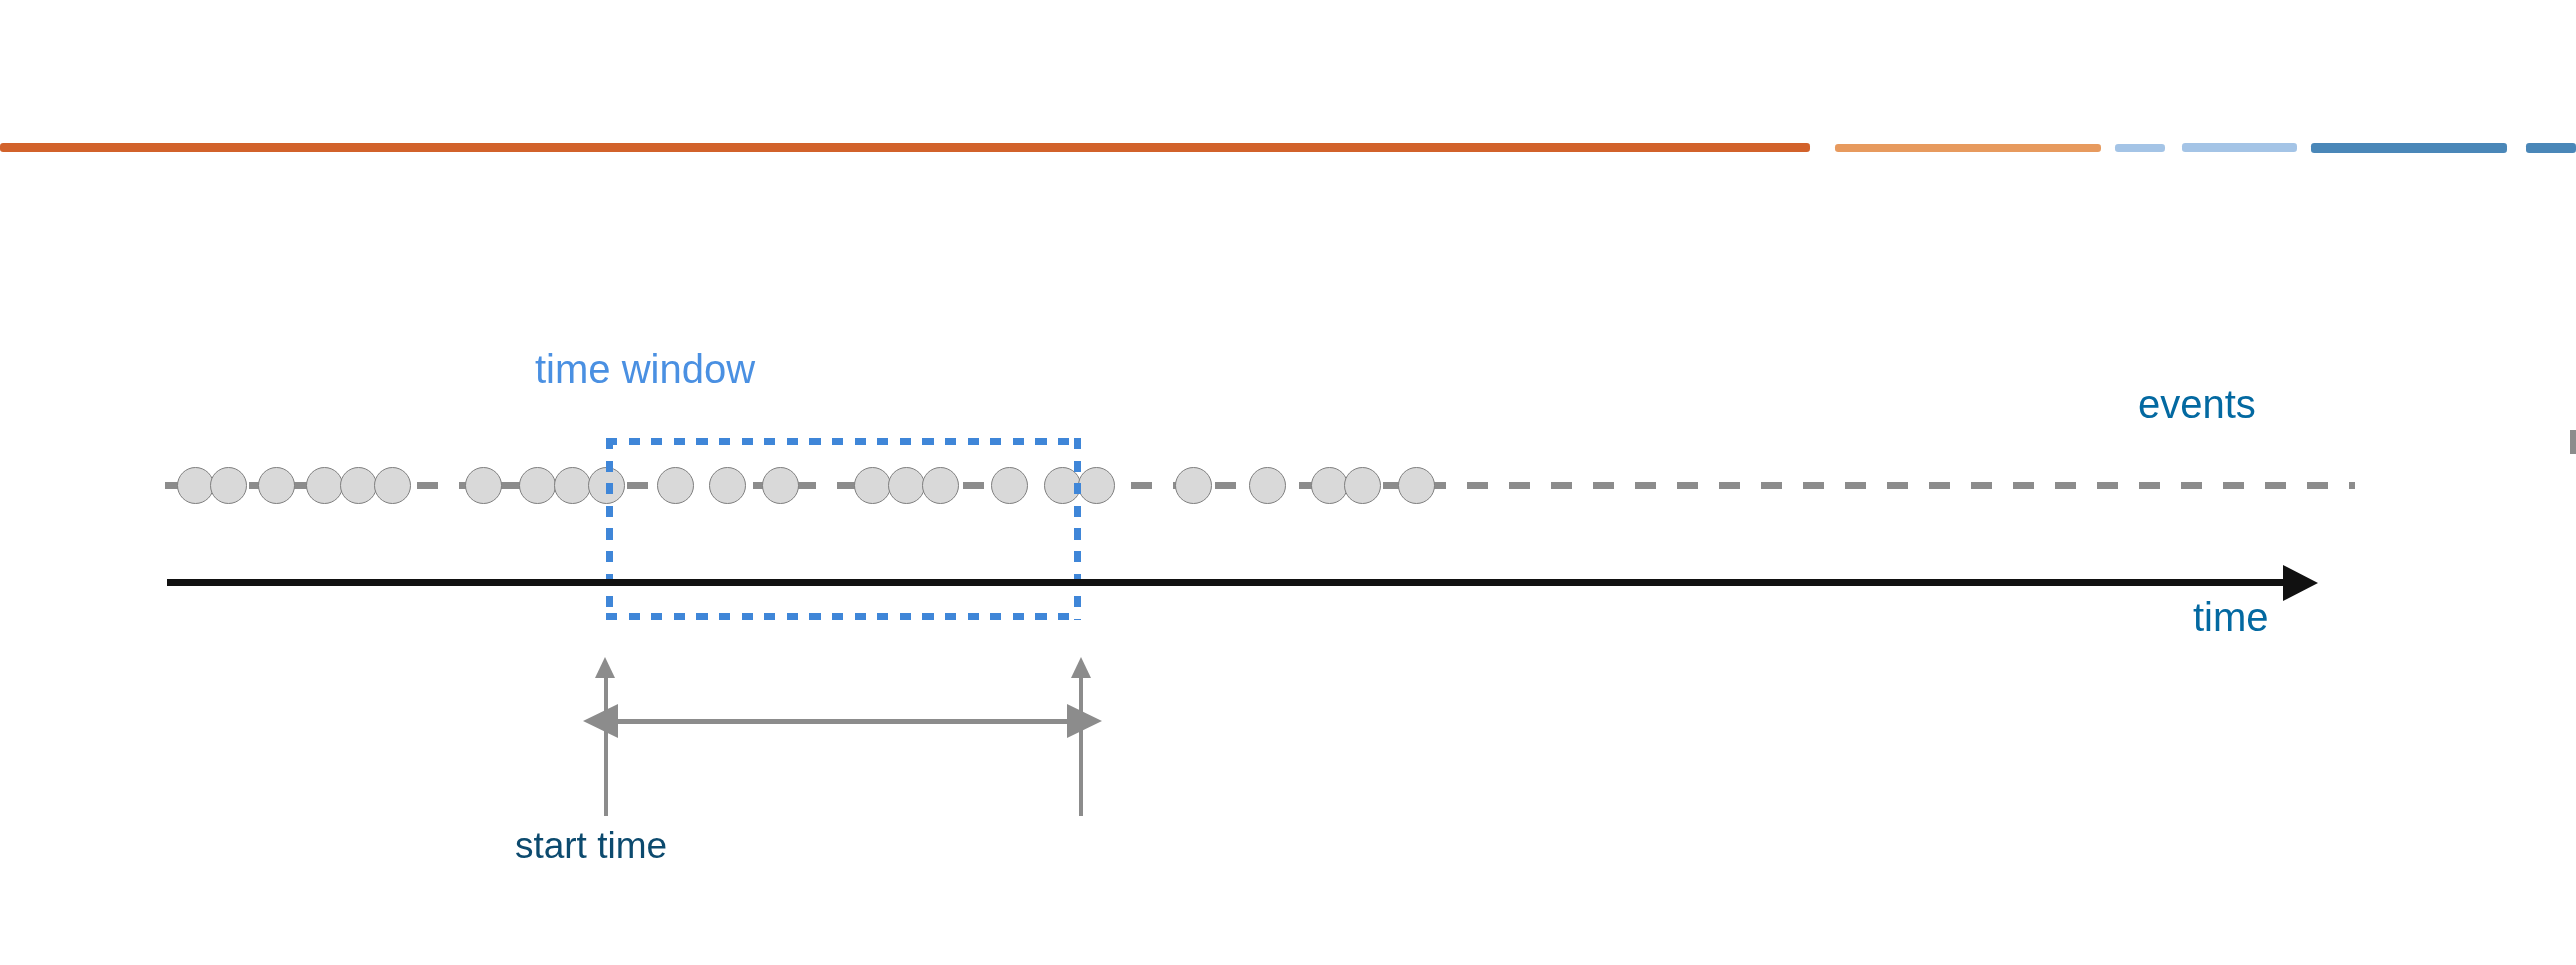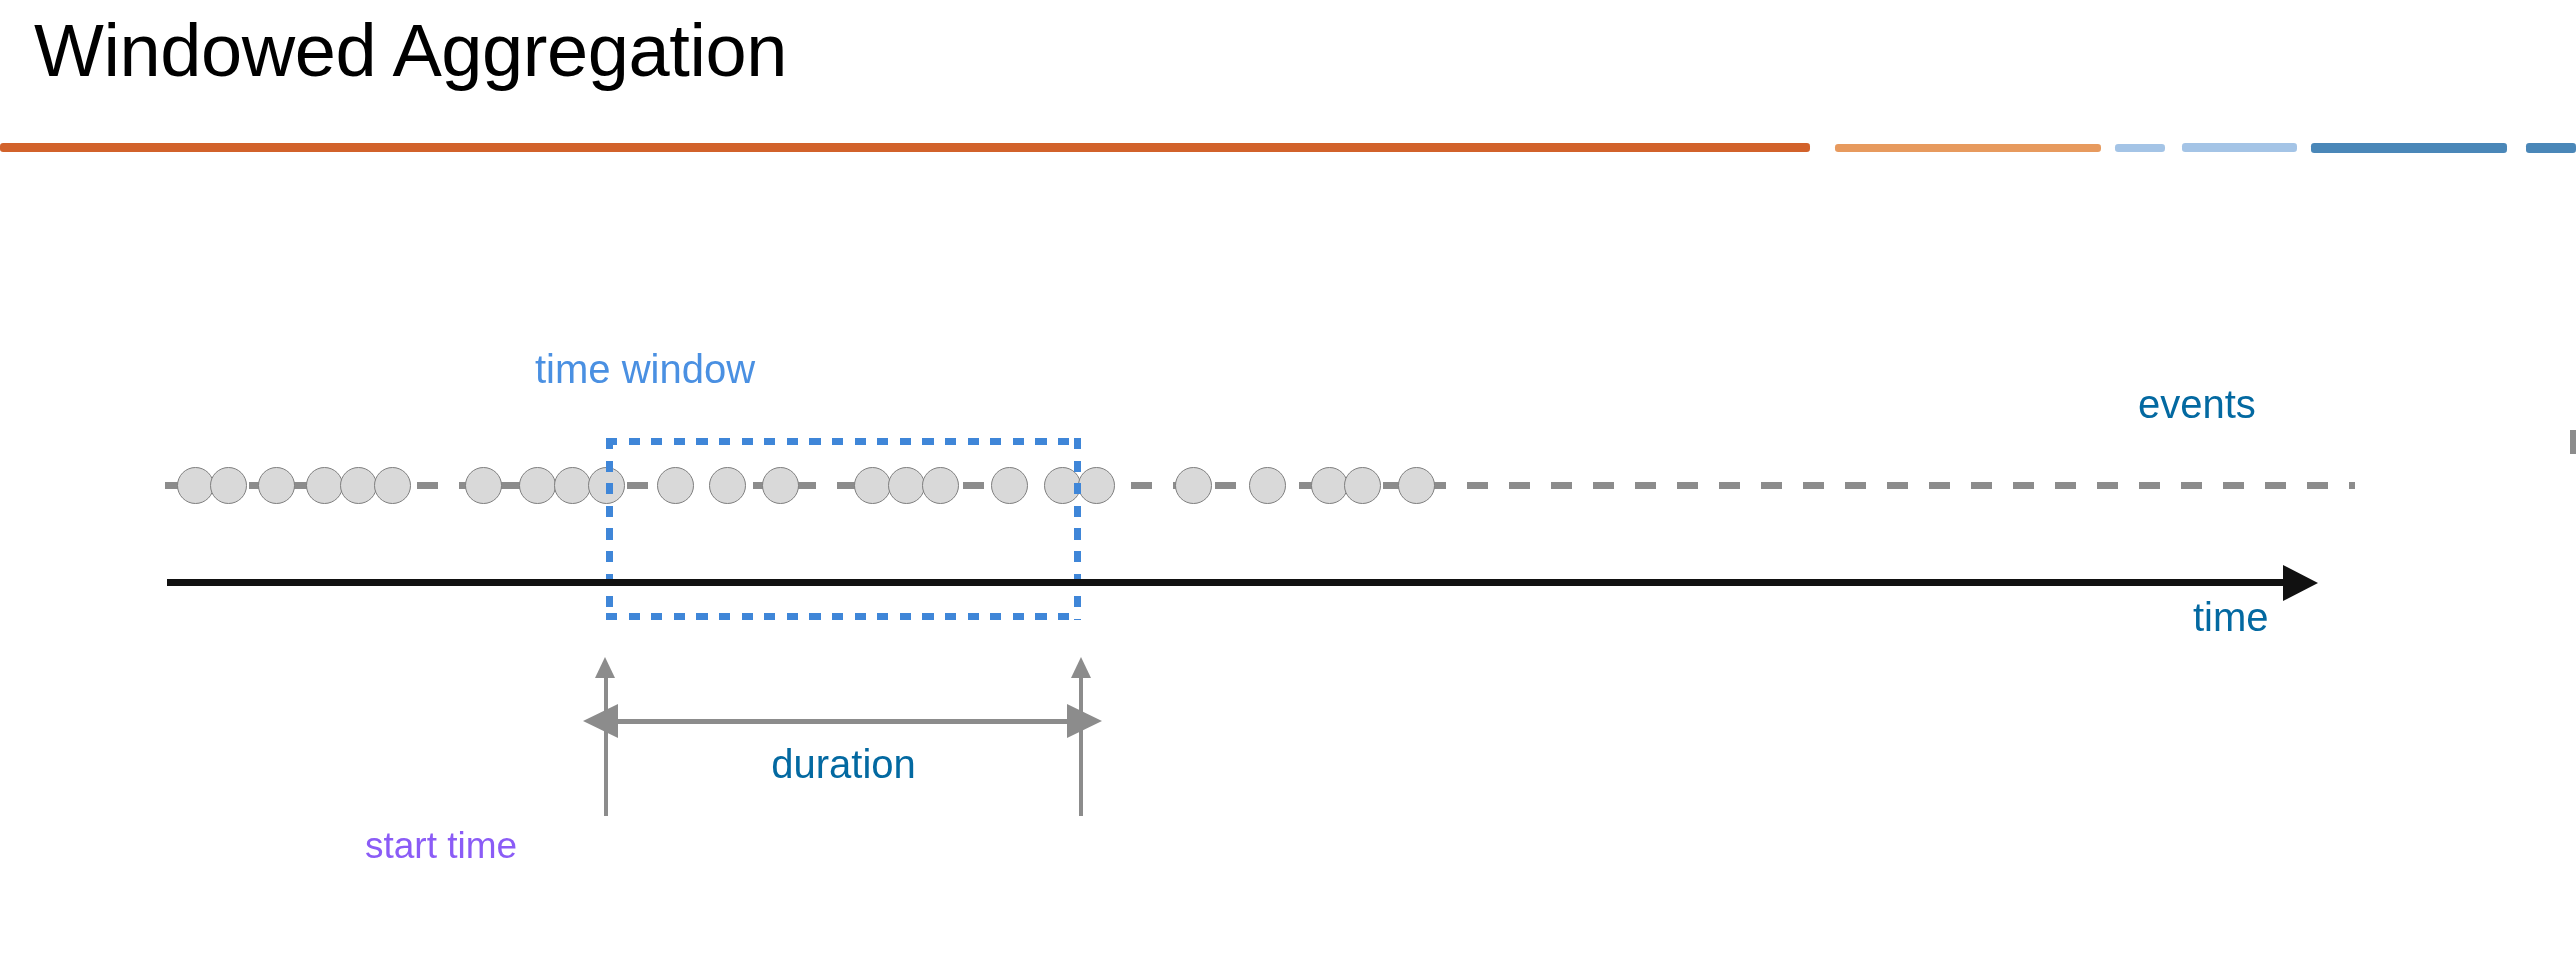--- a/index.html
+++ b/index.html
@@ -137,24 +137,25 @@
   }
   #label-duration {
     left: 682px;
     top: 742px;
     width: 323px;
     text-align: center;
   }
   .endpoint-label {
     position: absolute;
     width: 452px;
+    text-align: center;
     font-family: "Liberation Sans", sans-serif;
     font-size: 37px;
     line-height: 1.12;
-    color: #8b5cf6;
+    color: #0c4a6e;
     font-stretch: condensed;
   }
   #label-start { left: 365px; top: 825px; }
   #label-end   { left: 849px; top: 825px; }
 
   
   .tick-stem {
     position: absolute;
     width: 4px;
     background: #8c8c8c;
@@ -194,21 +195,20 @@
     width: 5.6px;
     height: 24px;
     background: #8c8c8c;
   }
 </style>
 </head>
 <body>
 
 <div id="slide">
 
-  <div id="slide-title">Windowed Aggregation</div>
 
   <div id="rule-container">
       <div class="rule-seg" style="left: 0px; top: 143px; width: 1810px; height: 9px; background: rgb(210, 98, 43);"></div>
       <div class="rule-seg" style="left: 1835px; top: 144px; width: 266px; height: 8px; background: rgb(231, 154, 94);"></div>
       <div class="rule-seg" style="left: 2115px; top: 144px; width: 50px; height: 8px; background: rgb(164, 196, 230);"></div>
       <div class="rule-seg" style="left: 2182px; top: 143px; width: 115px; height: 9px; background: rgb(164, 196, 230);"></div>
       <div class="rule-seg" style="left: 2311px; top: 143px; width: 196px; height: 9.7px; background: rgb(74, 135, 184);"></div>
       <div class="rule-seg" style="left: 2526px; top: 143px; width: 50px; height: 9.7px; background: rgb(74, 135, 184);"></div>
     </div>
 
@@ -257,21 +257,20 @@
     <div id="dur-line"></div>
     <div class="dur-head" id="dur-head-left"></div>
     <div class="dur-head" id="dur-head-right"></div>
 
     <div class="diagram-label" id="label-time-window">time window</div>
 
     <div class="diagram-label" id="label-events">events</div>
 
     <div class="diagram-label" id="label-time">time</div>
 
-    <div class="diagram-label" id="label-duration">duration</div>
 
     <div class="endpoint-label" id="label-start">
       <div>start time</div>
     </div>
 
 
     <div id="edge-fragment"></div>
 
   </div>
 </div>

